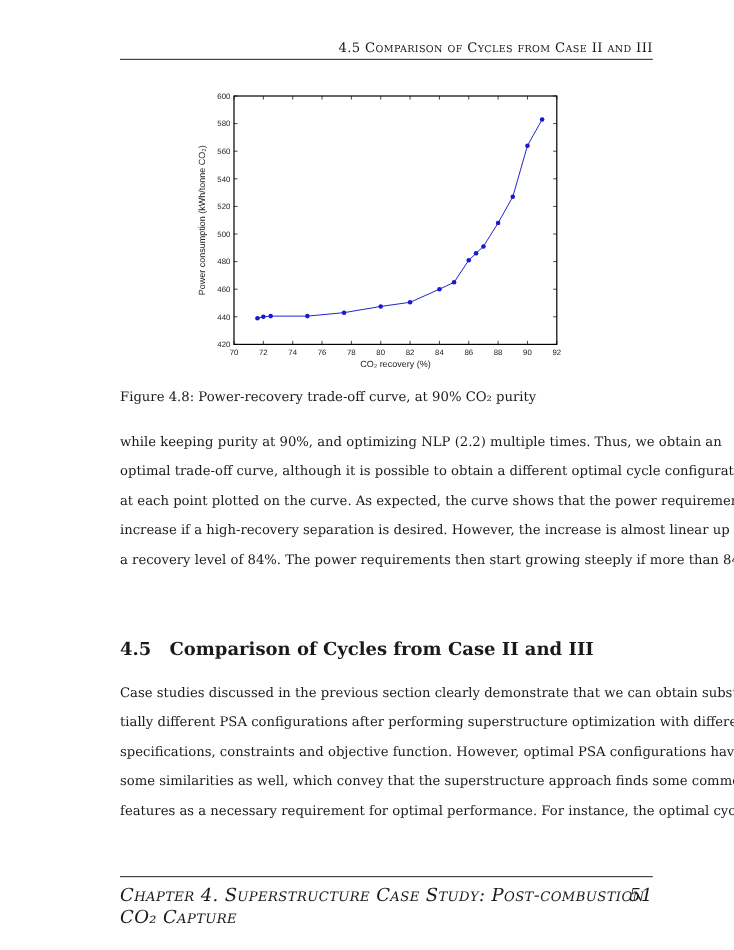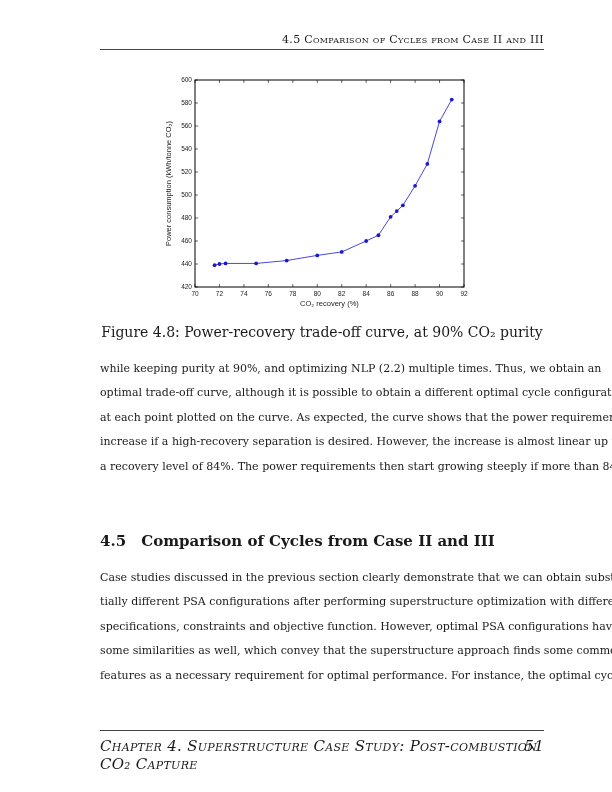--- a/index.html
+++ b/index.html
@@ -3,21 +3,21 @@
 <meta charset="utf-8">
 <style>
   html, body { margin: 0; padding: 0; background: #ffffff; }
   body { width: 612px; height: 792px; position: relative; overflow: hidden;
          font-family: "DejaVu Serif", "Liberation Serif", serif; color: #1a1a1a; }
   .running-head { position: absolute; left: 100px; top: 33px; width: 444px; text-align: right;
                   font-size: 11px; letter-spacing: 0.3px; font-variant: small-caps; }
   .head-rule { position: absolute; left: 100px; top: 49px; width: 444px; height: 1px; background: #444; }
   .figure { position: absolute; left: 150px; top: 70px; width: 340px; height: 240px; }
   .figure svg { width: 340px; height: 240px; }
-  .caption { position: absolute; left: 100px; top: 324px; width: 444px; text-align: center; font-size: 14px; }
+  .caption { position: absolute; left: 100px; top: 324px; width: 444px; font-size: 11px; }
   .para { position: absolute; left: 100px; width: 444px; font-size: 11px; line-height: 24.4px;
           text-align: justify; }
   .para .line { display: block; text-align: justify; text-align-last: justify; white-space: nowrap; }
   .para .line.last { text-align-last: left; }
   .section-heading { position: absolute; left: 100px; top: 532px; font-size: 15px; font-weight: bold; }
   .section-heading .num { display: inline-block; width: 36px; }
   .foot-rule { position: absolute; left: 100px; top: 730px; width: 444px; height: 1px; background: #444; }
   .running-foot { position: absolute; left: 100px; top: 737px; width: 444px; font-size: 15px;
                   font-variant: small-caps; letter-spacing: 0.3px; font-style: italic; }
   .running-foot .page-num { position: absolute; right: 0; top: 0; font-variant: normal; }

